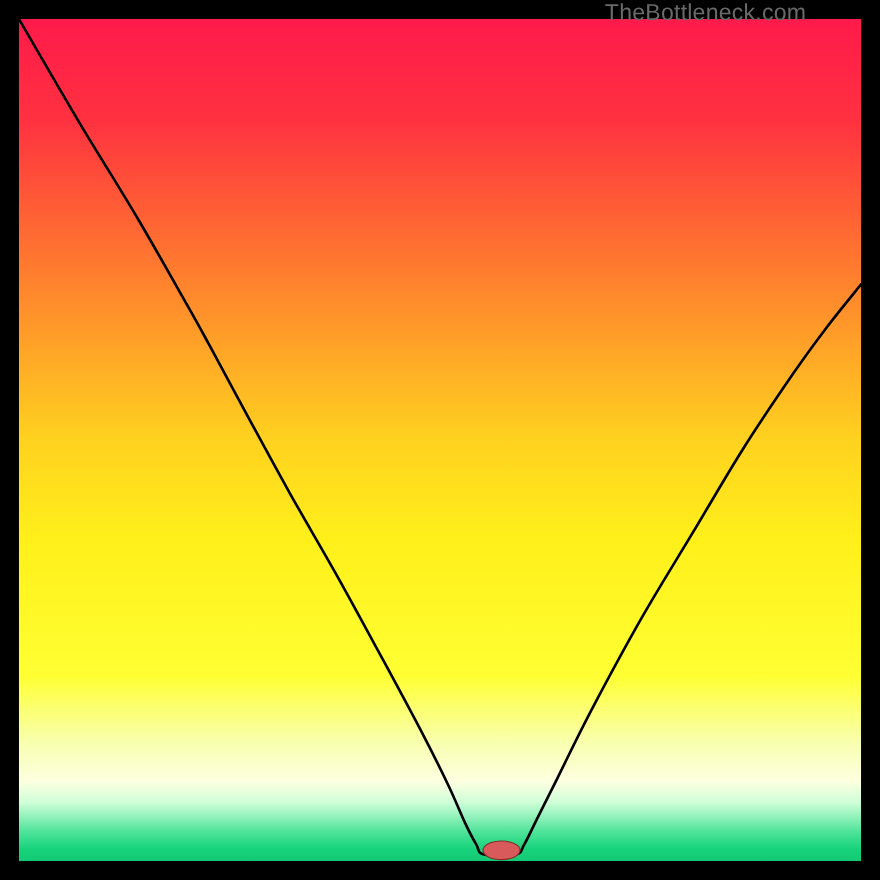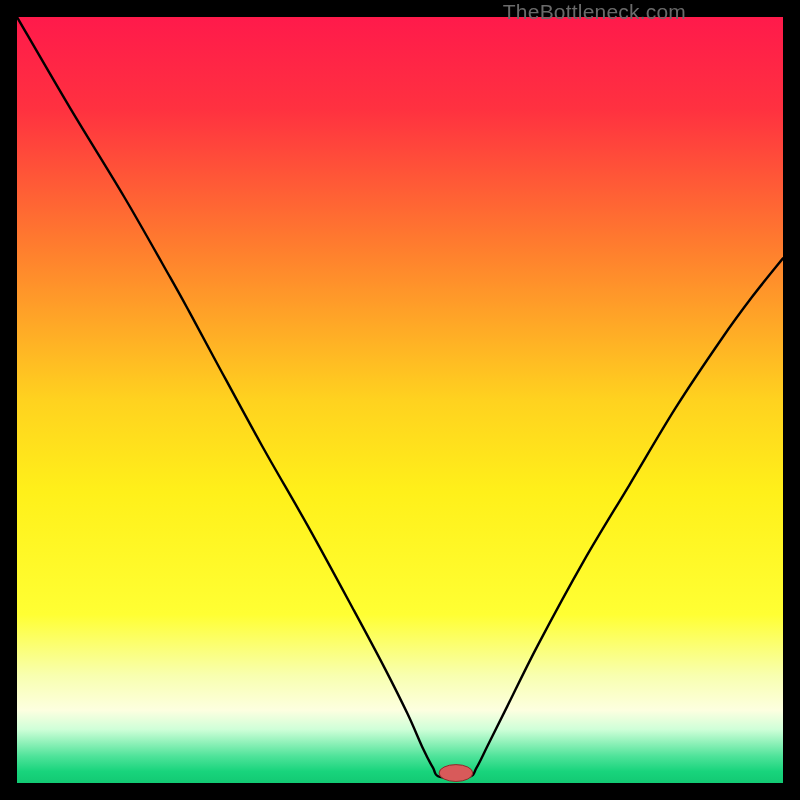--- a/index.html
+++ b/index.html
@@ -9,20 +9,21 @@
     height: 800px;
     overflow: hidden;
     background: #000;
     font-family: Arial, Helvetica, sans-serif;
   }
   .frame {
     position: relative;
     width: 700px;
     height: 800px;
     background: #000;
+    padding-left: 47px;
   }
   .plot {
     position: absolute;
     left: 17px;
     top: 17px;
     width: 766px;
     height: 766px;
     overflow: hidden;
   }
   .watermark {

